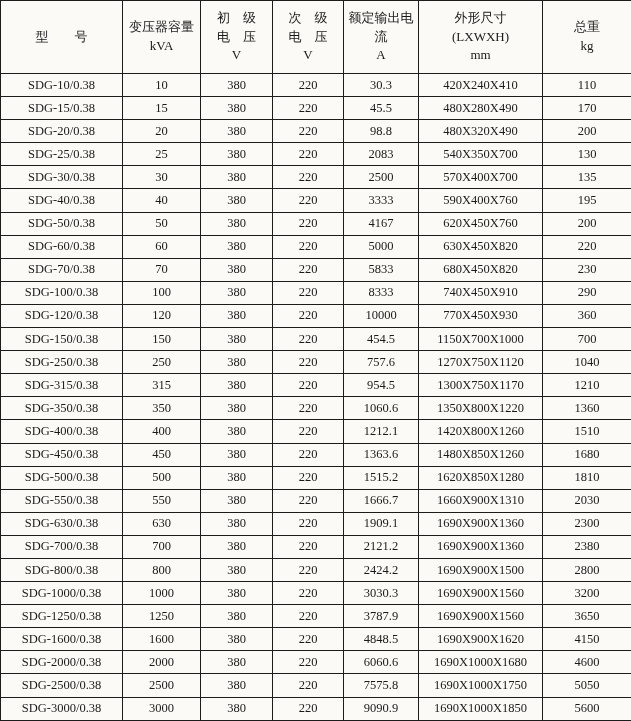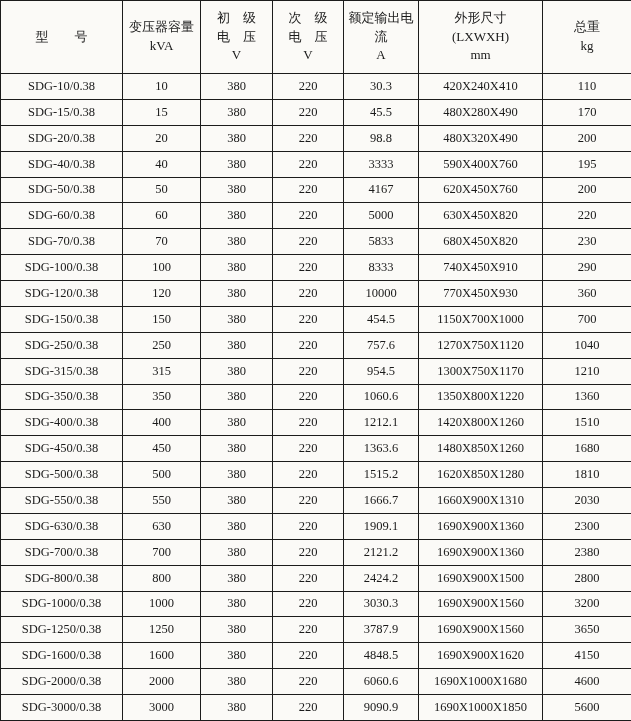--- a/index.html
+++ b/index.html
@@ -127,20 +127,38 @@
         <tr>
           <td>SDG-20/0.38</td>
           <td>20</td>
           <td>380</td>
           <td>220</td>
           <td>98.8</td>
           <td>480X320X490</td>
           <td>200</td>
         </tr>
         <tr>
+          <td>SDG-25/0.38</td>
+          <td>25</td>
+          <td>380</td>
+          <td>220</td>
+          <td>2083</td>
+          <td>540X350X700</td>
+          <td>130</td>
+        </tr>
+        <tr>
+          <td>SDG-30/0.38</td>
+          <td>30</td>
+          <td>380</td>
+          <td>220</td>
+          <td>2500</td>
+          <td>570X400X700</td>
+          <td>135</td>
+        </tr>
+        <tr>
           <td>SDG-40/0.38</td>
           <td>40</td>
           <td>380</td>
           <td>220</td>
           <td>3333</td>
           <td>590X400X760</td>
           <td>195</td>
         </tr>
         <tr>
           <td>SDG-50/0.38</td>
@@ -314,20 +332,29 @@
           <td>4150</td>
         </tr>
         <tr>
           <td>SDG-2000/0.38</td>
           <td>2000</td>
           <td>380</td>
           <td>220</td>
           <td>6060.6</td>
           <td>1690X1000X1680</td>
           <td>4600</td>
+        </tr>
+        <tr>
+          <td>SDG-2500/0.38</td>
+          <td>2500</td>
+          <td>380</td>
+          <td>220</td>
+          <td>7575.8</td>
+          <td>1690X1000X1750</td>
+          <td>5050</td>
         </tr>
         <tr>
           <td>SDG-3000/0.38</td>
           <td>3000</td>
           <td>380</td>
           <td>220</td>
           <td>9090.9</td>
           <td>1690X1000X1850</td>
           <td>5600</td>
         </tr>

